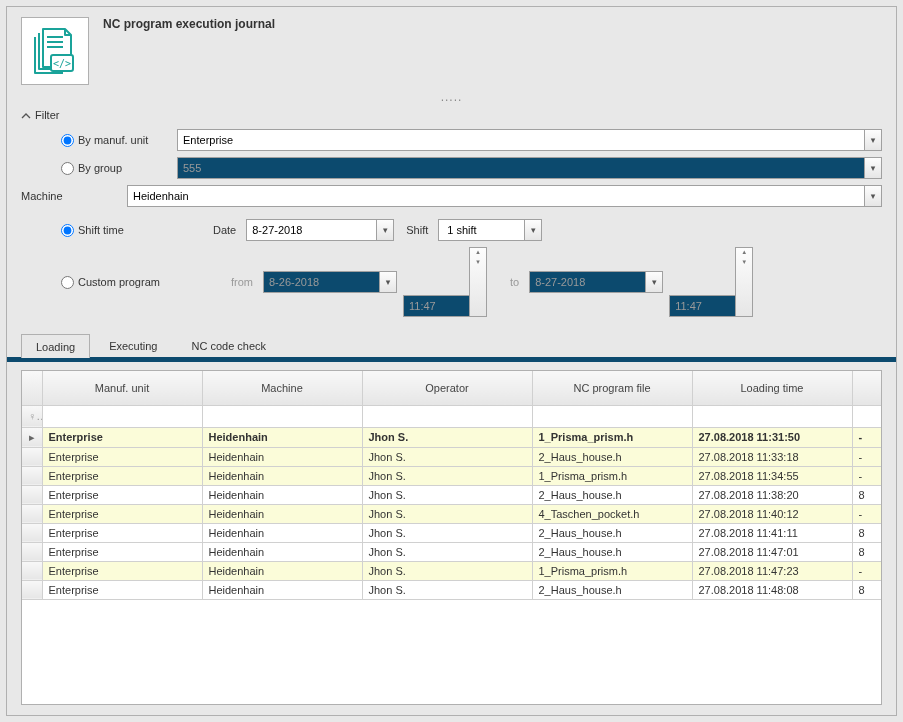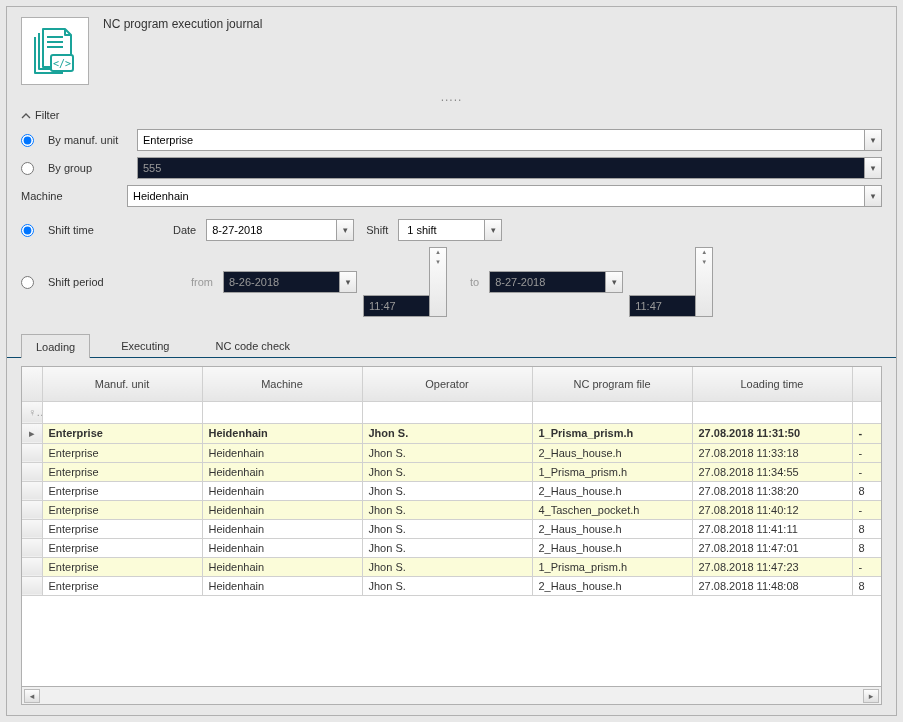--- a/index.html
+++ b/index.html
@@ -32,21 +32,21 @@
       width: 68px;
       height: 68px;
       border: 1px solid #b0b0b0;
       background: #fff;
       display: flex;
       align-items: center;
       justify-content: center;
       flex-shrink: 0;
     }
     .header-text { flex: 1; }
-    .header-title { font-weight: normal; font-size: 12px; margin-bottom: 6px; }
+    .header-title { font-weight: bold; font-size: 12px; margin-bottom: 6px; }
     .header-desc { font-size: 11px; color: #555; }
 
     .splitter-dots {
       text-align: center;
       color: #888;
       font-size: 12px;
       letter-spacing: 1px;
       height: 12px;
       line-height: 8px;
     }
@@ -69,22 +69,23 @@
     .filter-row {
       display: flex;
       align-items: center;
       margin-bottom: 6px;
       gap: 6px;
     }
     .filter-label-col {
       width: 110px;
       display: flex;
       align-items: center;
-      gap: 14px;
-      font-size: 11px;
+      gap: 4px;
+      font-size: 11px;
+      margin-left: 40px;
     }
     .filter-label-col-wide {
       width: 100px;
       font-size: 11px;
     }
     input[type="radio"] {
       vertical-align: middle;
     }
     .text-input, .combo-input {
       border: 1px solid #a0a0a0;
@@ -101,21 +102,21 @@
     .combo-btn {
       width: 18px;
       border: 1px solid #a0a0a0;
       background: linear-gradient(#fdfdfd,#e6e6e6);
       font-size: 9px;
       color: #555;
       cursor: pointer;
     }
     .combo.disabled .combo-input,
     .text-input.disabled {
-      background: #0f172a;
+      background: #0c4a6e;
       color: #999;
     }
     .sub-label {
       font-size: 11px;
       color: #333;
       margin-left: 6px;
       margin-right: 4px;
     }
     .sub-label.disabled { color: #999; margin-left: 17px; }
 
@@ -133,22 +134,22 @@
       display: flex; flex-direction: column;
       line-height: 8px;
       text-align: center;
     }
     .spinner-btn span { height: 10px; }
 
     
     .tabs {
       display: flex;
       padding: 0 14px;
-      border-bottom: 1px solid #0c4a6e;
-      gap: 16px;
+      border-bottom: 5px solid #0c4a6e;
+      gap: 4px;
     }
     .tab {
       padding: 6px 14px 5px 14px;
       font-size: 11px;
       border: 1px solid transparent;
       border-bottom: none;
       cursor: pointer;
       position: relative;
     }
     .tab.active {
@@ -158,21 +159,21 @@
     }
 
     
     .grid-wrap {
       flex: 1;
       margin: 8px 14px 10px 14px;
       border: 1px solid #b0b0b0;
       background: #fff;
       overflow: hidden;
       display: flex;
-      flex-direction: column;
+      flex-direction: row;
     }
     table {
       border-collapse: collapse;
       width: 100%;
       table-layout: fixed;
     }
     th, td {
       border-right: 1px solid #d0d0d0;
       border-bottom: 1px solid #d0d0d0;
       padding: 3px 6px;
@@ -317,21 +318,21 @@
       <span class="sub-label">Shift</span>
       <div class="combo" style="flex:0">
         <input class="combo-input shift-input" value="1 shift" style="">
         <button class="combo-btn">▾</button>
       </div>
     </div>
 
     <div class="filter-row period-row">
       <div class="filter-label-col" style="width:140px">
         <input type="radio" name="period" style="">
-        <label>Shift period</label>
+        <label>Custom program</label>
       </div>
       <span class="sub-label disabled" style="margin-left:24px">from</span>
       <div class="combo disabled" style="flex:0">
         <input class="combo-input sm-input" disabled="" value="8-26-2018" style="">
         <button class="combo-btn" disabled="">▾</button>
       </div>
       <div class="combo disabled" style="flex:0">
         <input class="combo-input time-input" disabled="" value="11:47" style="">
         <div class="spinner-btn">
             <span>▴</span>

